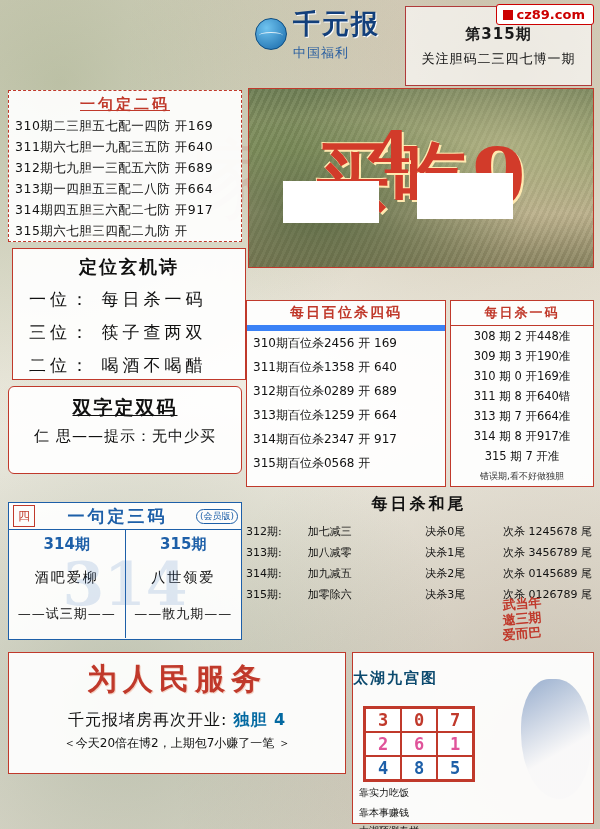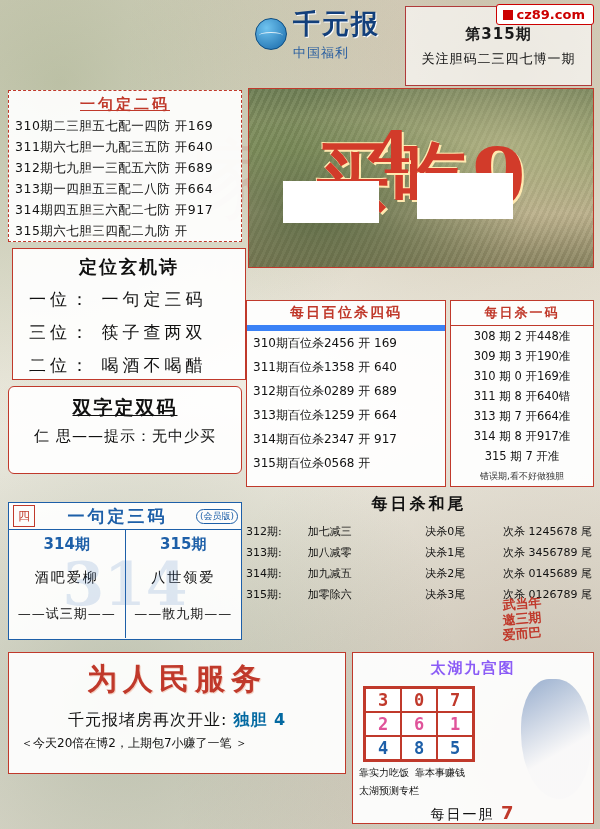--- a/index.html
+++ b/index.html
@@ -163,41 +163,41 @@
 
   
   #p-bot{left:8px;top:652px;width:336px;height:120px;}
   #p-bot .cal{
     font-size:30px;color:#c0392b;font-weight:bold;text-align:center;padding:6px 0 2px;
     font-family:"DejaVu Serif","Liberation Serif",serif;letter-spacing:6px;
     text-shadow:1px 1px 0 #f3d2c5;
   }
   #p-bot .l2{font-size:16px;color:#111;text-align:center;padding:8px 0 4px;letter-spacing:1px;}
   #p-bot .l2 b{color:#0369a1;}
-  #p-bot .l3{font-size:12px;color:#111;padding-left:12px;}
+  #p-bot .l3{font-size:12px;color:#111;text-align:center;}
 
   
   #p-9g{left:352px;top:652px;width:240px;height:170px;}
   #p-9g .hd{
-    text-align:center;font-size:15px;color:#8b5cf6;font-weight:bold;letter-spacing:2px;
-    padding:6px 0;font-family:"DejaVu Serif","Liberation Serif",serif;
+    text-align:left;font-size:15px;color:#0c4a6e;font-weight:bold;letter-spacing:2px;
+    padding:16px 0;font-family:"DejaVu Serif","Liberation Serif",serif;
   }
   .grid3{
     width:108px;margin:2px 0 0 10px;border:2px solid #c0392b;
     display:grid;grid-template-columns:repeat(3,1fr);
   }
   .grid3 div{
     height:22px;border:1px solid #c0392b;display:flex;align-items:center;justify-content:center;
     font-size:17px;font-weight:bold;font-family:"DejaVu Sans Mono","Liberation Mono",monospace;
     background:#fff;
   }
   .g-red{color:#c0392b;}
   .g-blue{color:#1d5fa8;}
   .g-pink{color:#e0549a;}
-  #p-9g .tags{display:flex;gap:6px;font-size:10px;color:#111;padding:4px 8px 0 6px;}
+  #p-9g .tags{display:flex;gap:6px;font-size:10px;color:#111;padding:4px 8px 0 6px;flex-direction:column;}
   #p-9g .last{font-size:14px;color:#111;text-align:center;padding-top:4px;letter-spacing:2px;}
   #p-9g .last b{color:#c0392b;font-size:18px;}
   #p-9g .fish{
     position:absolute;right:2px;top:26px;width:70px;height:120px;
     background:linear-gradient(150deg,rgba(70,110,170,.55),rgba(240,240,245,.2) 60%);
     border-radius:40% 50% 45% 55%;
   }
 
   
   #photo{
@@ -274,21 +274,21 @@
     <div class="row">310期二三胆五七配一四防 开169</div>
     <div class="row">311期六七胆一九配三五防 开640</div>
     <div class="row">312期七九胆一三配五六防 开689</div>
     <div class="row">313期一四胆五三配二八防 开664</div>
     <div class="row">314期四五胆三六配二七防 开917</div>
     <div class="row">315期六七胆三四配二九防 开</div>
   </div>
 
   <div class="panel b-red" id="p-shi">
     <div class="p-title hd">定位玄机诗</div>
-    <div class="line">一位：  一句定三码</div>
+    <div class="line">一位：  每日杀一码</div>
     <div class="line">三位：  筷子查两双</div>
     <div class="line">二位：  喝酒不喝醋</div>
   </div>
 
   <div class="panel b-red" id="p-sz">
     <div class="p-title hd">双字定双码</div>
     <div class="line">仁  思——提示：无中少买</div>
   </div>
 
   <div class="panel b-red" id="p-bw">

